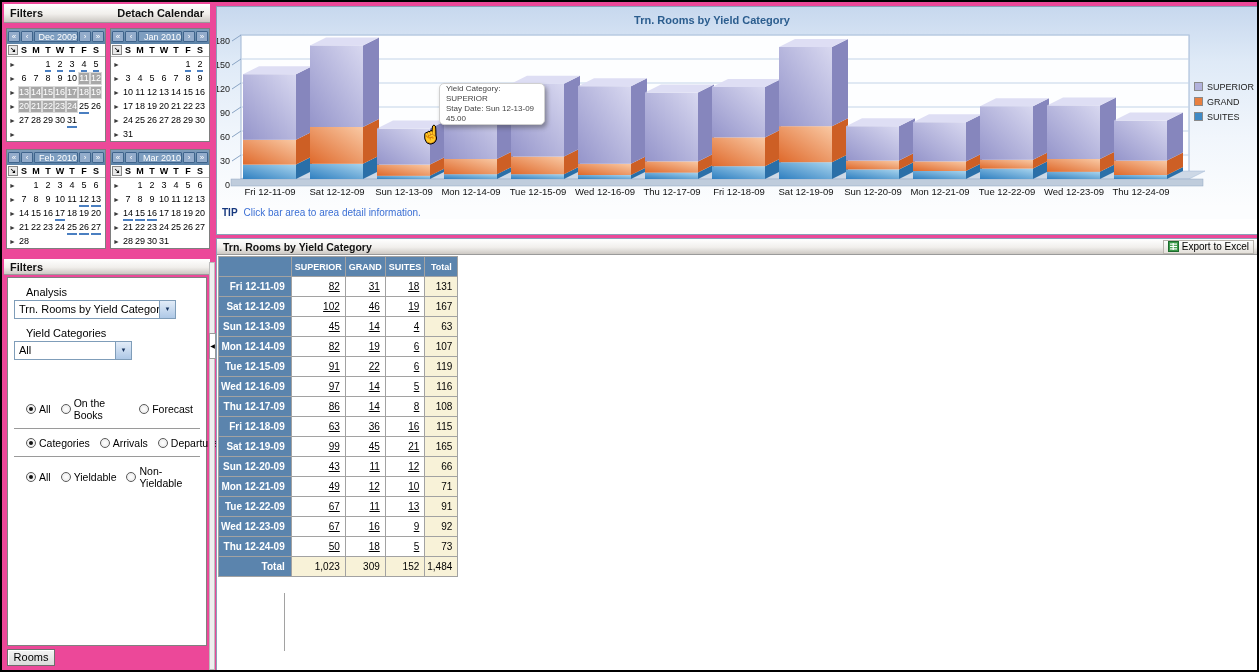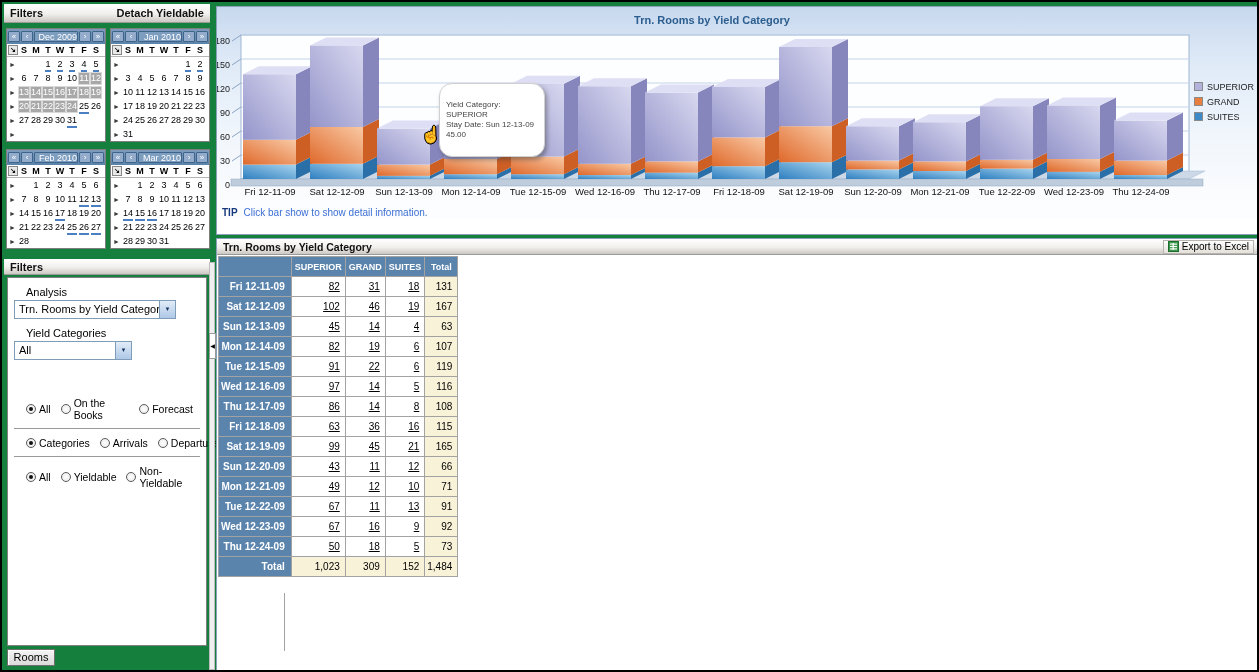--- a/index.html
+++ b/index.html
@@ -1,18 +1,18 @@
 <!DOCTYPE html>
 <html><head>
 <meta charset="utf-8">
 <style>
   * { margin:0; padding:0; box-sizing:border-box; }
   html,body { background:#fff; }
   body { font-family:"Liberation Sans", sans-serif; }
-  #root { position:relative; width:1259px; height:672px; border:2px solid #000; background:#15803d; overflow:hidden; }
+  #root { position:relative; width:1259px; height:672px; border:2px solid #000; background:#ec4899; overflow:hidden; }
 
   
   .hdrbar { background:linear-gradient(180deg,#ffffff 0%,#f1efec 55%,#ccc8c3 100%); border-bottom:1px solid #9a9a9a; display:flex; align-items:center; font-weight:bold; font-size:11px; color:#111; }
 
   
   #cal-header { position:absolute; left:2px; top:2px; width:206px; height:19px; justify-content:space-between; padding:0 6px; }
   #calendars { position:absolute; left:2px; top:24px; width:206px; display:grid; grid-template-columns:100px 100px; gap:7px 4px; padding:2px; }
   .calendar { border:1px solid #7e7e7e; background:#fff; font-size:9px; }
   .cal-nav { height:15px; background:linear-gradient(180deg,#7e9cba,#5a82a8); display:flex; align-items:center; gap:1px; padding:1px; }
   .cal-nav .nbtn { width:12px; height:11px; background:#93accb; border:1px solid #3f648c; color:#fff; font-size:8px; line-height:9px; text-align:center; border-radius:1px; cursor:default; }
@@ -46,21 +46,21 @@
   #splitter-tab { position:absolute; left:-1px; top:70px; width:7px; height:26px; background:#fff; border:1px solid #9a9a9a; font-size:6px; color:#000; text-align:center; line-height:24px; }
 
   
   #graph-panel { position:absolute; left:214px; top:4px; width:1043px; height:229px; border:1px solid #8aa0b8; background:#fff; }
   #graph-header { height:15px; padding:0 6px; font-size:10.5px; }
   #graph-content { position:relative; width:100%; height:212px; background:linear-gradient(180deg,#c7d8ee 0px,#dfeaf7 55px,#f1f6fc 130px,#fcfdfe 200px); overflow:hidden; }
   #chart-svg { position:absolute; left:0; top:0; }
   #legend { position:absolute; left:977px; top:72px; font-size:9px; color:#222; }
   .leg-row { display:flex; align-items:center; gap:4px; height:15px; }
   .leg-sw { width:9px; height:9px; border:1px solid #8a8a8a; flex:none; }
-  #tooltip { position:absolute; left:222px; top:76px; width:106px; background:#fff; border:1px solid #d0d0d0; border-radius:13px; box-shadow:2px 3px 4px rgba(60,60,60,.45); padding:16px 6px; font-size:8px; color:#444; line-height:10px; }
+  #tooltip { position:absolute; left:222px; top:76px; width:106px; background:#fff; border:1px solid #d0d0d0; border-radius:5px; box-shadow:2px 3px 4px rgba(60,60,60,.45); padding:0 6px; font-size:8px; color:#444; line-height:10px; }
   #cursor { position:absolute; left:204px; top:118px; font-size:16px; color:#fff; text-shadow:-1px 0 #000,1px 0 #000,0 -1px #000,0 1px #000; }
   #tip-line { position:absolute; left:5px; bottom:1px; font-size:10px; }
   #tip-line .tl { color:#16387e; font-weight:bold; margin-right:6px; }
   #tip-line .tt { color:#3b6fd4; }
 
   
   #table-panel { position:absolute; left:214px; top:236px; width:1043px; height:434px; border:1px solid #8aa0b8; background:#fff; }
   #table-header { height:16px; padding:0 4px 0 6px; font-size:10.5px; justify-content:space-between; }
   #export-btn { display:flex; align-items:center; gap:3px; font-weight:normal; font-size:10px; color:#000; border:1px solid #b9b5ae; background:linear-gradient(180deg,#fefefe,#e4e0da); padding:0 4px; height:14px; }
   #table-content { position:relative; width:100%; height:416px; background:#fff; }
@@ -73,21 +73,21 @@
   #data-table td.tot { background:#f8f2d8; text-align:right; color:#000; }
   #col-stub { position:absolute; left:67px; top:337px; width:1px; height:58px; background:#a2a2a2; }
 </style>
 </head>
 <body>
 
 <div id="root">
 
   <div id="cal-header" class="hdrbar">
     <span>Filters</span>
-    <span>Detach Yieldable</span>
+    <span>Detach Calendar</span>
   </div>
 
   <div id="calendars">
     <div class="calendar">
         <div class="cal-nav">
           <span class="nbtn">«</span>
           <span class="nbtn">‹</span>
           <span class="ntitle">Dec 2009</span>
           <span class="nbtn">›</span>
           <span class="nbtn">»</span>
@@ -683,21 +683,21 @@
             <span>SUITES</span>
           </div>
         </div>
       <div id="tooltip">
         <div>Yield Category: SUPERIOR</div>
         <div>Stay Date: Sun 12-13-09</div>
         <div>45.00</div>
       </div>
       <div id="cursor">☝</div>
       <div id="tip-line">
-        <span class="tl">TIP</span><span class="tt">Click bar show to show detail information.</span>
+        <span class="tl">TIP</span><span class="tt">Click bar area to area detail information.</span>
       </div>
     </div>
   </div>
 
   <div id="table-panel">
     <div id="table-header" class="hdrbar">
       <span>Trn. Rooms by Yield Category</span>
       <span id="export-btn">
         <svg width="11" height="11" viewBox="0 0 11 11">
           <rect x="0.5" y="0.5" width="10" height="10" fill="#3a9948" stroke="#1d6b2e"></rect>

